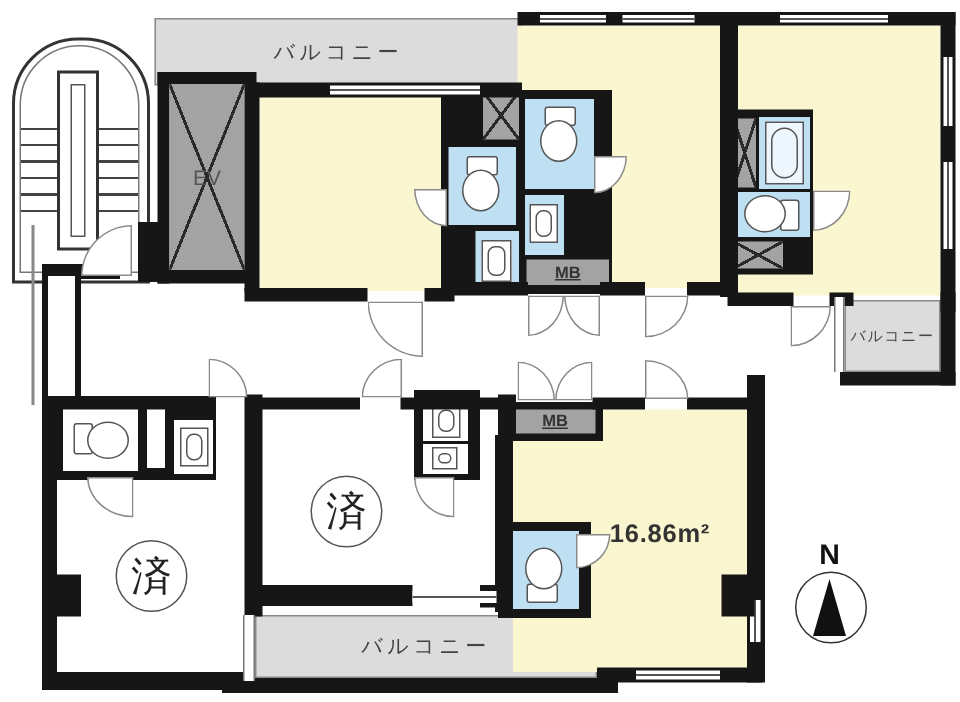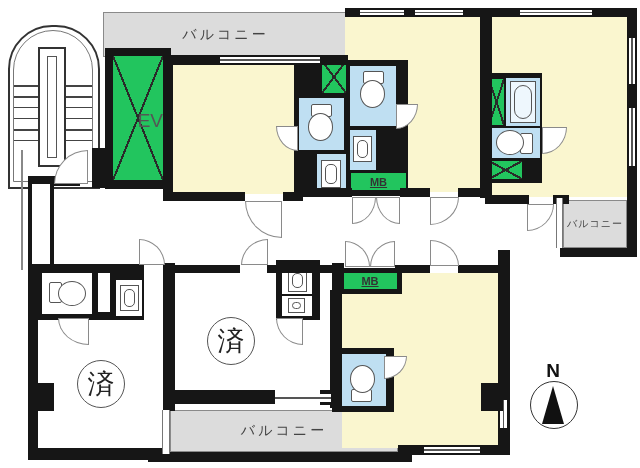--- a/index.html
+++ b/index.html
@@ -2,21 +2,21 @@
 <html><head>
 <meta charset="utf-8">
 <style>
   html,body{margin:0;padding:0;background:#fff;}
   #plan{position:relative;width:640px;height:468px;background:#fff;overflow:hidden;
         font-family:"Liberation Sans",sans-serif;}
   .a{position:absolute;}
   .wall{position:absolute;background:#161616;}
   .room{position:absolute;background:#faf6cf;}
   .blue{position:absolute;background:#bfdff2;}
-  .pinkbox{position:absolute;background:#22c55e;text-decoration:underline;}
+  .pinkbox{position:absolute;background:#a3a3a3;text-decoration:underline;}
   .balc{position:absolute;background:#dcdcdc;border:1.5px solid #8a8a8a;box-sizing:border-box;}
   .x{background-image:
      linear-gradient(to top right, transparent calc(50% - 1px), #2a2a2a calc(50% - 1px), #2a2a2a calc(50% + 1px), transparent calc(50% + 1px)),
      linear-gradient(to bottom right, transparent calc(50% - 1px), #2a2a2a calc(50% - 1px), #2a2a2a calc(50% + 1px), transparent calc(50% + 1px));}
   .shaftbox{position:absolute;background:#fff;border:4px solid #161616;box-sizing:border-box;}
   .win{position:absolute;background:#fff;
        background-image:linear-gradient(to bottom, transparent calc(50% - .7px), #555 calc(50% - .7px), #555 calc(50% + .7px), transparent calc(50% + .7px));}
   .winv{position:absolute;background:#fff;
        background-image:linear-gradient(to right, transparent calc(50% - .7px), #555 calc(50% - .7px), #555 calc(50% + .7px), transparent calc(50% + .7px));}
   .door{position:absolute;background:#fff;border:1.5px solid #8a8a8a;box-sizing:border-box;}
@@ -106,21 +106,21 @@
     <div class="steps" style="left:4px;top:58px;width:78px;height:58px"></div>
     <div class="a" style="left:28px;top:20px;width:24px;height:116px;background:#fff;border:2px solid #333">
       <div class="a" style="left:7px;top:7px;width:8px;height:100px;border:1px solid #555"></div>
     </div>
   </div>
 
   <div class="wall" style="left:105px;top:48px;width:66px;height:8px"></div>
   <div class="wall" style="left:105px;top:48px;width:8px;height:141px"></div>
   <div class="wall" style="left:105px;top:180px;width:66px;height:9px"></div>
   <div class="pinkbox x" style="left:113px;top:56px;width:50px;height:124px"></div>
-  <div class="lbl" style="left:113px;top:110px;width:50px;text-align:right;font-size:19px;color:#555">EV</div>
+  <div class="lbl" style="left:113px;top:110px;width:50px;text-align:center;font-size:14px;color:#555">EV</div>
 
   <div class="wall" style="left:165px;top:55px;width:183px;height:10px"></div>
   <div class="win" style="left:220px;top:57px;width:100px;height:6px"></div>
   <div class="wall" style="left:163px;top:55px;width:10px;height:140px"></div>
   <div class="wall" style="left:163px;top:192px;width:82px;height:9px"></div>
   <div class="wall" style="left:283px;top:192px;width:20px;height:9px"></div>
   <div class="wall" style="left:345px;top:8px;width:140px;height:9px"></div>
   <div class="win" style="left:360px;top:10px;width:44px;height:5px"></div>
   <div class="win" style="left:415px;top:10px;width:48px;height:5px"></div>
   <div class="wall" style="left:480px;top:8px;width:12px;height:190px"></div>
@@ -183,20 +183,21 @@
   <div class="door rtr" style="left:430px;top:240px;width:29px;height:26px"></div>
   <div class="door rbl" style="left:58px;top:318px;width:31px;height:27px"></div>
   <div class="door rbl" style="left:276px;top:318px;width:27px;height:27px"></div>
   <div class="door rbr" style="left:384px;top:356px;width:23px;height:23px"></div>
 
   <div class="lbl unit" style="left:382px;top:60px;width:108px;height:44px">
   </div>
   <div class="lbl unit" style="left:512px;top:84px;width:115px;height:44px">
   </div>
   <div class="lbl unit" style="left:380px;top:334px;width:120px;height:44px">
+    <span>16.86m²</span>
   </div>
 
   <div class="lbl balclbl" style="left:103px;top:12px;width:245px;height:45px">バルコニー</div>
   <div class="lbl balclbl" style="left:563px;top:200px;width:64px;height:48px;font-size:10px;letter-spacing:1px">バルコニー</div>
   <div class="lbl balclbl" style="left:170px;top:410px;width:228px;height:42px">バルコニー</div>
 
   <div class="sold" style="left:77px;top:360px">
       <span>済</span>
     </div>
   <div class="sold" style="left:207px;top:317px">

